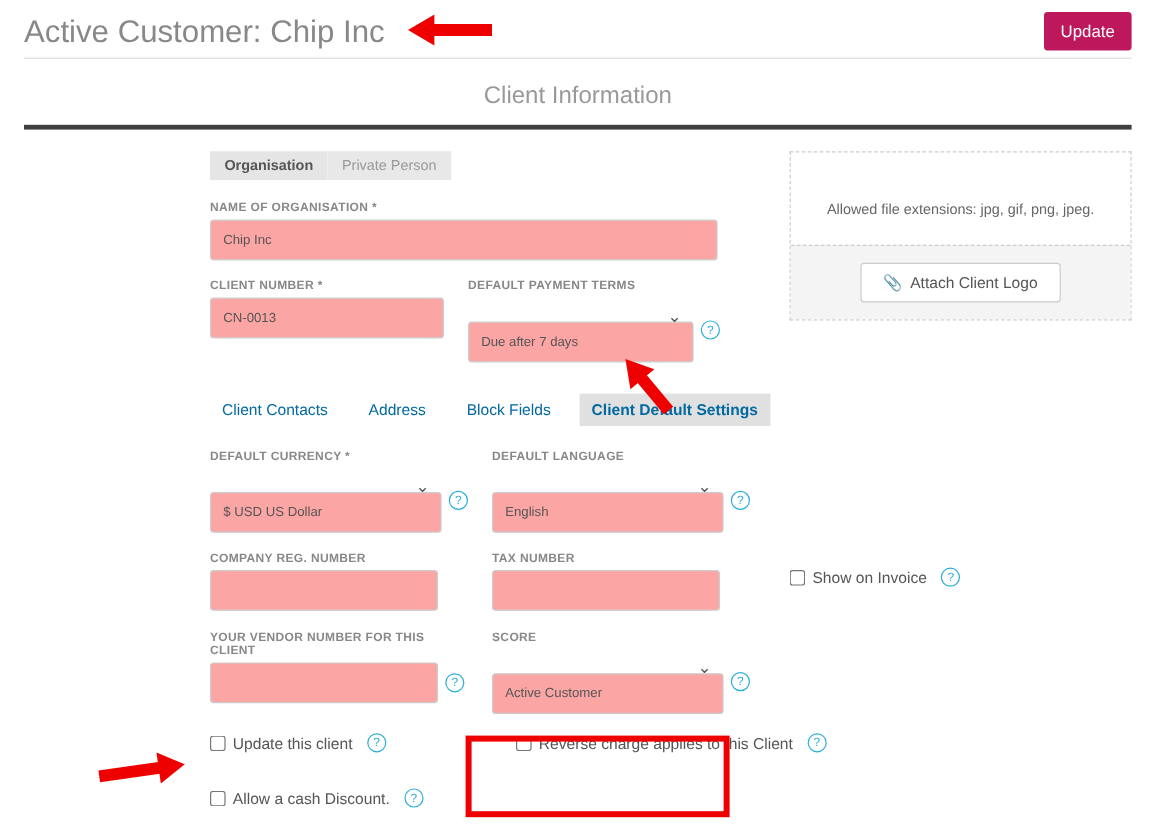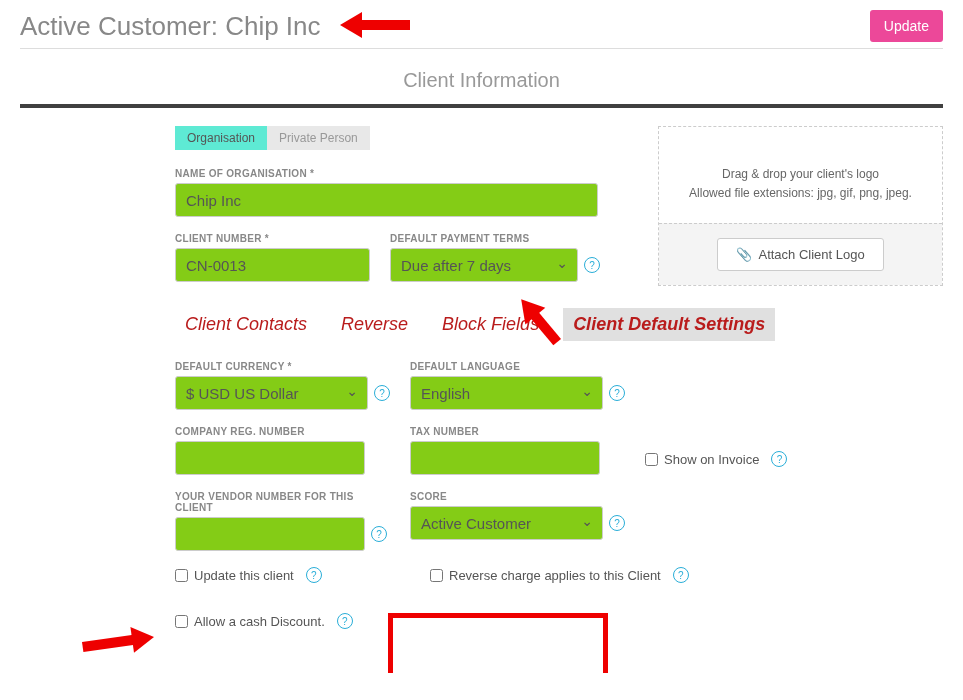--- a/index.html
+++ b/index.html
@@ -1,44 +1,44 @@
 <!DOCTYPE html>
 <html><head>
 <meta charset="utf-8">
 <style>
 * { box-sizing: border-box; margin: 0; padding: 0; }
 body { font-family: "Segoe UI", Arial, sans-serif; color: #444; font-size: 13px; background: #fff; width: 963px; }
 .page { padding: 10px 20px 30px 20px; }
 .page-header { display: flex; justify-content: space-between; align-items: center; border-bottom: 1px solid #ddd; padding-bottom: 6px; margin-bottom: 20px; }
 .page-title { font-size: 26px; font-weight: 300; color: #888; }
-.btn-update { background: #ec4899; color: #fff; border: none; border-radius: 3px; padding: 8px 14px; font-size: 14px; cursor: pointer; }
+.btn-update { background: #be185d; color: #fff; border: none; border-radius: 3px; padding: 8px 14px; font-size: 14px; cursor: pointer; }
 .section-title { font-size: 20px; font-weight: 300; color: #999; border-bottom: 4px solid #404040; padding-bottom: 12px; margin-bottom: 18px; text-align: center; }
 .two-col { display: flex; gap: 30px; }
 .form-col { flex: 1; padding-left: 155px; }
 .logo-col { width: 285px; }
 .field-label { font-size: 10px; font-weight: 600; letter-spacing: 0.3px; color: #888; text-transform: uppercase; margin-bottom: 4px; display: block; }
 .toggle-group { display: flex; margin-bottom: 18px; }
 .toggle-btn { padding: 5px 12px; font-size: 12px; border: none; background: #e8e8e8; color: #999; cursor: pointer; }
-.toggle-btn.active { background: #5eead4; color: #555; font-weight: 400; }
-.text-input, .select-input { width: 100%; height: 34px; border: 1px solid #ccc; border-radius: 3px; padding: 0 10px; font-size: 15px; color: #555; background: #84cc16; }
-.select-input { appearance: none; -webkit-appearance: none; padding-right: 28px; background-image: none; }
+.toggle-btn.active { background: #e5e5e5; color: #555; font-weight: 700; }
+.text-input, .select-input { width: 100%; height: 34px; border: 1px solid #ccc; border-radius: 3px; padding: 0 10px; font-size: 11px; color: #555; background: #fca5a5; }
+.select-input { appearance: none; -webkit-appearance: none; padding-right: 28px; background-image: none; margin-top: 20px; }
 .select-wrap { position: relative; }
 .select-wrap::after { content: "⌄"; position: absolute; right: 10px; top: 7px; font-size: 14px; color: #555; pointer-events: none; }
 .row { display: flex; gap: 20px; margin-bottom: 16px; }
 .col { flex: 1; }
 .help-icon { display: inline-flex; align-items: center; justify-content: center; width: 16px; height: 16px; border: 1.5px solid #2aaed8; color: #2aaed8; border-radius: 50%; font-size: 10px; margin-left: 6px; cursor: pointer; }
 .inline-field { display: flex; align-items: center; }
 .inline-field > .select-wrap, .inline-field > input.text-input { flex: 1; }
 .logo-box { border: 1px dashed #ccc; text-align: center; }
 .logo-drop { padding: 38px 16px 20px 16px; font-size: 12px; color: #666; line-height: 1.6; }
 .logo-attach { border-top: 1px dashed #ccc; padding: 14px; background: #f4f4f4; }
 .attach-btn { background: #fff; border: 1px solid #ccc; border-radius: 3px; padding: 8px 18px; font-size: 13px; color: #555; cursor: pointer; }
 .attach-btn .clip { margin-right: 6px; }
 .tabs { display: flex; gap: 14px; margin-bottom: 20px; padding-left: 0; }
-.tab { padding: 6px 10px; font-size: 18px; color: #b91c1c; cursor: pointer; font-style: italic; }
+.tab { padding: 6px 10px; font-size: 13px; color: #0369a1; cursor: pointer; }
 .tab.active { background: #e0e0e0; font-weight: 600; }
 .details-form { padding-left: 155px; }
 .checkbox-row { display: flex; align-items: center; gap: 6px; font-size: 13px; color: #555; margin-bottom: 14px; }
 .checkbox-row input[type=checkbox] { margin: 0; }
 .mt-section { margin-top: 36px; }
 .red-frame { position: absolute; border: 5px solid #e00; pointer-events: none; }
 
 .page { position: relative; }
 </style>
 </head>
@@ -81,37 +81,36 @@
             </div>
             <span class="help-icon">?</span>
           </div>
         </div>
       </div>
     </div>
 
     <div class="logo-col">
       <div class="logo-box">
         <div class="logo-drop">
-          <div>Drag &amp; drop your client's logo</div>
           <div>Allowed file extensions: jpg, gif, png, jpeg.</div>
         </div>
         <div class="logo-attach">
           <button class="attach-btn">
             <span class="clip">📎</span><span>Attach Client Logo</span>
           </button>
         </div>
       </div>
     </div>
   </div>
 
 
   <div class="details-form">
     <div class="tabs">
       <div class="tab">Client Contacts</div>
-      <div class="tab">Reverse</div>
+      <div class="tab">Address</div>
       <div class="tab">Block Fields</div>
       <div class="tab active">Client Default Settings</div>
     </div>
 
     <div class="row">
       <div class="col" style="max-width: 215px;">
         <span class="field-label">DEFAULT CURRENCY *</span>
         <div class="inline-field">
           <div class="select-wrap" style="flex:1;">
             <select class="select-input">
@@ -137,21 +136,21 @@
     <div class="row">
       <div class="col" style="max-width: 215px;">
         <span class="field-label">COMPANY REG. NUMBER</span>
         <input class="text-input" style="max-width: 190px;" value="">
       </div>
       <div class="col" style="max-width: 215px;">
         <span class="field-label">TAX NUMBER</span>
         <input class="text-input" style="max-width: 190px;" value="">
       </div>
       <div class="col" style="display:flex; align-items:flex-end; padding-bottom:8px;">
-        <label class="checkbox-row" style="margin:0;">
+        <label class="checkbox-row" style="margin:13px;">
           <input type="checkbox" style="">
           <span>Show on Invoice</span>
           <span class="help-icon">?</span>
         </label>
       </div>
     </div>
 
     <div class="row">
       <div class="col" style="max-width: 215px;">
         <span class="field-label">YOUR VENDOR NUMBER FOR THIS CLIENT</span>

